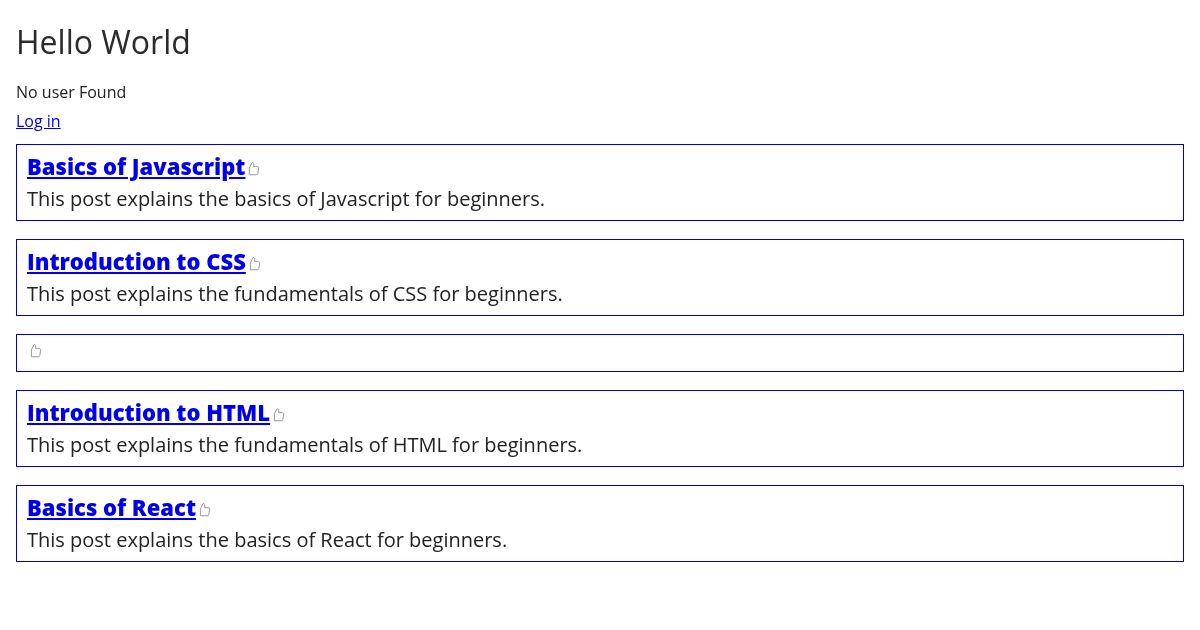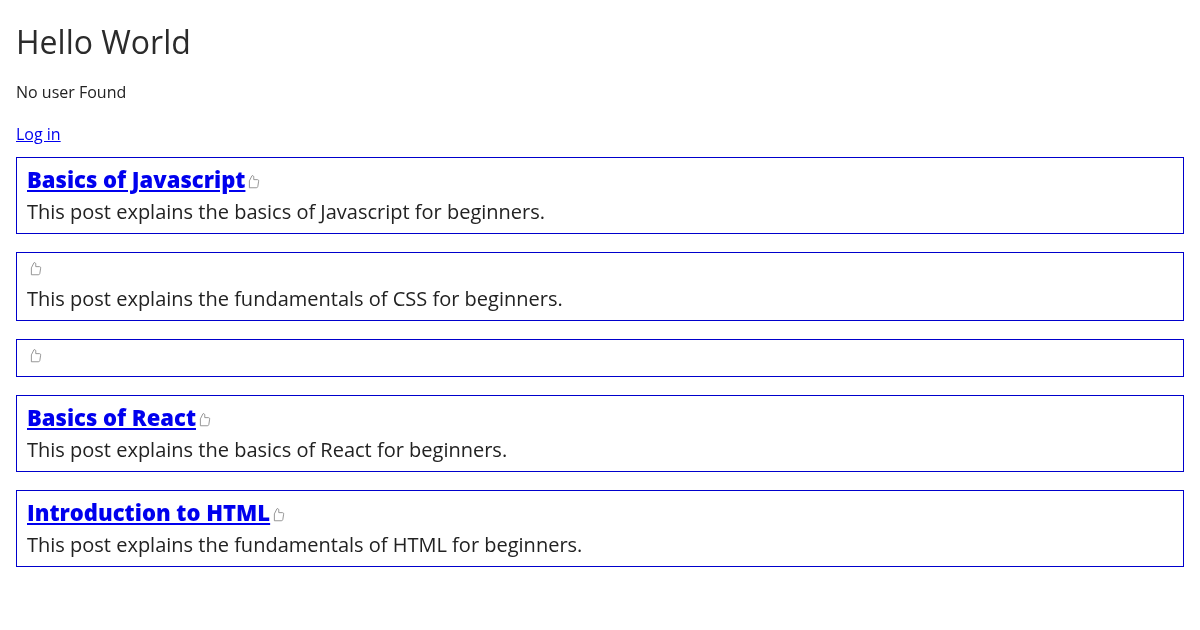--- a/index.html
+++ b/index.html
@@ -14,21 +14,21 @@
       width: 1200px;
     }
     h1 {
       font-size: 32px;
       font-weight: 400;
       margin: 4px 0 18px 0;
       color: #2b2b2b;
     }
     .no-user {
       font-size: 16px;
-      margin-bottom: 20px;
+      margin-bottom: 7px;
       color: #222;
     }
     .login-link {
       color: #0000EE;
       font-size: 16px;
       display: inline-block;
       margin-bottom: 12px;
     }
     .post-card {
       border: 1px solid #0000cc;
@@ -77,51 +77,52 @@
         <a href="#" class="post-title">Basics of Javascript</a>
         <span><svg class="thumb-icon" viewBox="0 0 24 24">
   <path d="M7 22V11"></path>
   <path d="M7 11 L11 3 C12 2 14 2.5 14 5 L14 9 L20 9 C21.5 9 22 10 21.8 11.5 L20.5 20 C20.3 21.2 19.5 22 18 22 L7 22"></path>
 </svg></span>
       </div>
       <p class="post-desc">This post explains the basics of Javascript for beginners.</p>
     </div>
     <div class="post-card">
       <div class="post-title-row">
+        <a href="#" class="post-title">Introduction to CSS</a>
         <span><svg class="thumb-icon" viewBox="0 0 24 24">
   <path d="M7 22V11"></path>
   <path d="M7 11 L11 3 C12 2 14 2.5 14 5 L14 9 L20 9 C21.5 9 22 10 21.8 11.5 L20.5 20 C20.3 21.2 19.5 22 18 22 L7 22"></path>
 </svg></span>
       </div>
       <p class="post-desc">This post explains the fundamentals of CSS for beginners.</p>
     </div>
     <div class="post-card">
       <div class="post-title-row">
         <span><svg class="thumb-icon" viewBox="0 0 24 24">
   <path d="M7 22V11"></path>
   <path d="M7 11 L11 3 C12 2 14 2.5 14 5 L14 9 L20 9 C21.5 9 22 10 21.8 11.5 L20.5 20 C20.3 21.2 19.5 22 18 22 L7 22"></path>
 </svg></span>
       </div>
     </div>
     <div class="post-card">
       <div class="post-title-row">
+        <a href="#" class="post-title">Introduction to HTML</a>
+        <span><svg class="thumb-icon" viewBox="0 0 24 24">
+  <path d="M7 22V11"></path>
+  <path d="M7 11 L11 3 C12 2 14 2.5 14 5 L14 9 L20 9 C21.5 9 22 10 21.8 11.5 L20.5 20 C20.3 21.2 19.5 22 18 22 L7 22"></path>
+</svg></span>
+      </div>
+      <p class="post-desc">This post explains the fundamentals of HTML for beginners.</p>
+    </div>
+    <div class="post-card">
+      <div class="post-title-row">
         <a href="#" class="post-title">Basics of React</a>
         <span><svg class="thumb-icon" viewBox="0 0 24 24">
   <path d="M7 22V11"></path>
   <path d="M7 11 L11 3 C12 2 14 2.5 14 5 L14 9 L20 9 C21.5 9 22 10 21.8 11.5 L20.5 20 C20.3 21.2 19.5 22 18 22 L7 22"></path>
 </svg></span>
       </div>
       <p class="post-desc">This post explains the basics of React for beginners.</p>
     </div>
-    <div class="post-card">
-      <div class="post-title-row">
-        <a href="#" class="post-title">Introduction to HTML</a>
-        <span><svg class="thumb-icon" viewBox="0 0 24 24">
-  <path d="M7 22V11"></path>
-  <path d="M7 11 L11 3 C12 2 14 2.5 14 5 L14 9 L20 9 C21.5 9 22 10 21.8 11.5 L20.5 20 C20.3 21.2 19.5 22 18 22 L7 22"></path>
-</svg></span>
-      </div>
-      <p class="post-desc">This post explains the fundamentals of HTML for beginners.</p>
-    </div>
   </div>
 
 
 
 
 </body></html>

